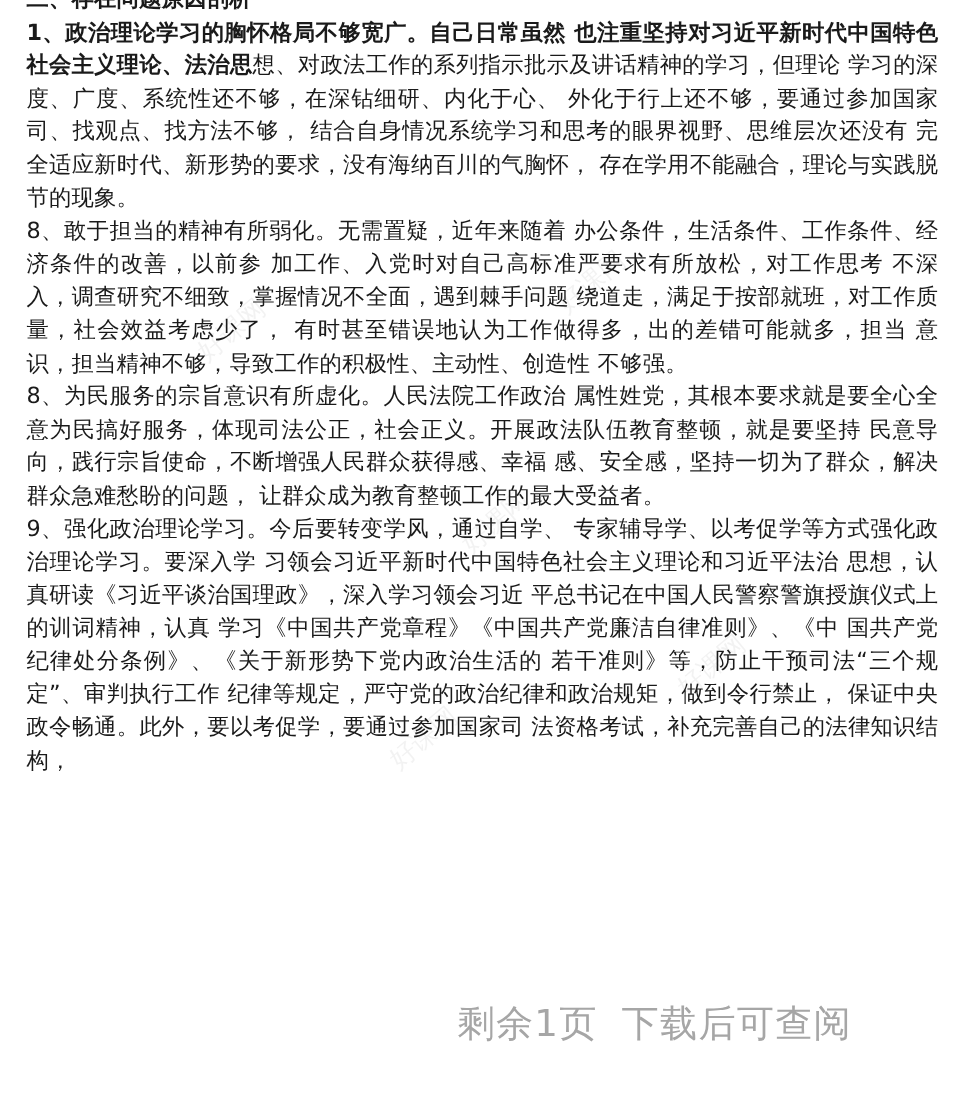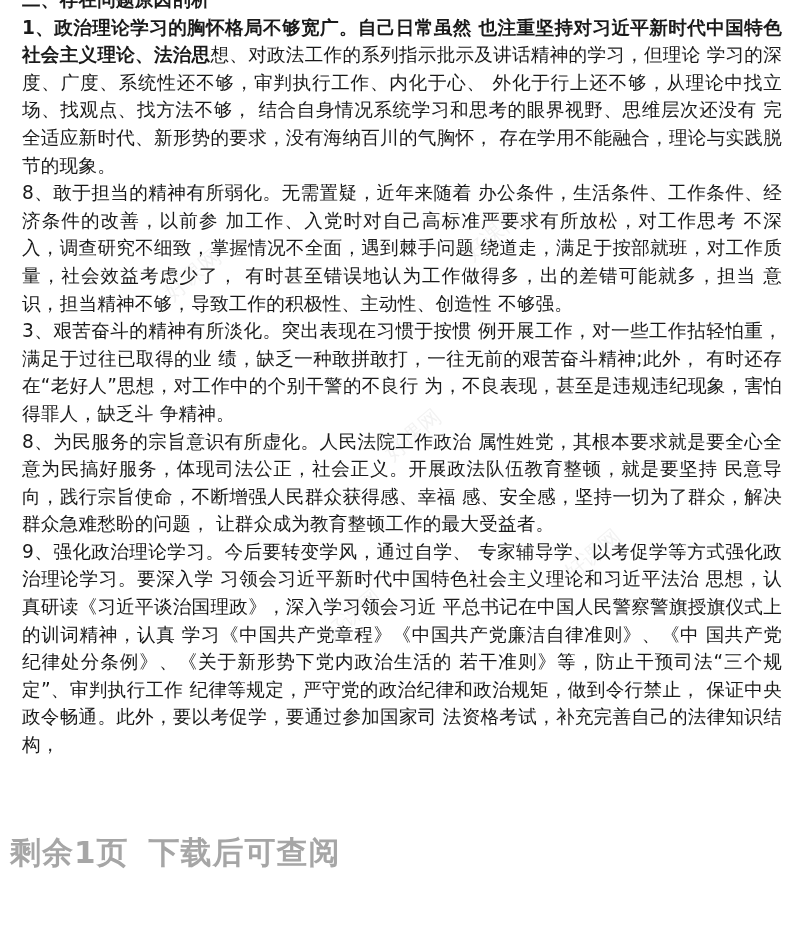--- a/index.html
+++ b/index.html
@@ -3,31 +3,30 @@
 <meta charset="utf-8">
 <style>
   html, body { margin:0; padding:0; background:#ffffff; }
   body { width:800px; height:930px; overflow:hidden; position:relative;
          font-family:"DejaVu Sans", "Liberation Sans", sans-serif; color:#1a1a1a; }
   .doc { position:absolute; left:22px; top:-14px; width:760px; }
   .para { margin:0; font-size:18.6px; line-height:27.6px; letter-spacing:0.2px; text-align:justify; word-break:break-all; }
   .bold { font-weight:bold;margin-top:26px; }
   .heading-cut { font-weight:bold; }
   .watermark { position:absolute; color:rgba(0,0,0,0.05); font-size:22px; transform:rotate(-40deg); pointer-events:none; white-space:nowrap; }
-  .remaining { position:absolute; left:0; width:720px; top:832px; text-align:left; font-size:31px; color:#a6a6a6; letter-spacing:1px;font-weight:bold; }
+  .remaining { position:absolute; left:0; width:720px; top:832px; text-align:right; font-size:31px; color:#a6a6a6; letter-spacing:1px; }
   .remaining span { margin:0 10px; }
 </style>
 </head>
 <body>
 
 <div class="doc">
   <p class="para heading-cut">二、存在问题原因剖析</p>
-  <p class="para"><span class="bold">1、政治理论学习的胸怀格局不够宽广。自己日常虽然 也注重坚持对习近平新时代中国特色社会主义理论、法治思</span><span>想、对政法工作的系列指示批示及讲话精神的学习，但理论 学习的深度、广度、系统性还不够，审判执行工作、内化于心、 外化于行上还不够，从理论中找立场、找观点、找方法不够， 结合自身情况系统学习和思考的眼界视野、思维层次还没有 完全适应新时代、新形势的要求，没有海纳百川的气胸怀， 存在学用不能融合，理论与实践脱节的现象。</span></p>
+  <p class="para"><span class="bold">1、政治理论学习的胸怀格局不够宽广。自己日常虽然 也注重坚持对习近平新时代中国特色社会主义理论、法治思</span><span>想、对政法工作的系列指示批示及讲话精神的学习，但理论 学习的深度、广度、系统性还不够，在深钻细研、内化于心、 外化于行上还不够，要通过参加国家司、找观点、找方法不够， 结合自身情况系统学习和思考的眼界视野、思维层次还没有 完全适应新时代、新形势的要求，没有海纳百川的气胸怀， 存在学用不能融合，理论与实践脱节的现象。</span></p>
   <p class="para">8、敢于担当的精神有所弱化。无需置疑，近年来随着 办公条件，生活条件、工作条件、经济条件的改善，以前参 加工作、入党时对自己高标准严要求有所放松，对工作思考 不深入，调查研究不细致，掌握情况不全面，遇到棘手问题 绕道走，满足于按部就班，对工作质量，社会效益考虑少了， 有时甚至错误地认为工作做得多，出的差错可能就多，担当 意识，担当精神不够，导致工作的积极性、主动性、创造性 不够强。</p>
-  <p class="para">3、艰苦奋斗的精神有所淡化。突出表现在习惯于按惯 例开展工作，对一些工作拈轻怕重，满足于过往已取得的业 绩，缺乏一种敢拼敢打，一往无前的艰苦奋斗精神;此外， 有时还存在“老好人”思想，对工作中的个别干警的不良行 为，不良表现，甚至是违规违纪现象，害怕得罪人，缺乏斗 争精神。</p>
   <p class="para">8、为民服务的宗旨意识有所虚化。人民法院工作政治 属性姓党，其根本要求就是要全心全意为民搞好服务，体现司法公正，社会正义。开展政法队伍教育整顿，就是要坚持 民意导向，践行宗旨使命，不断增强人民群众获得感、幸福 感、安全感，坚持一切为了群众，解决群众急难愁盼的问题， 让群众成为教育整顿工作的最大受益者。</p>
   <p class="para">9、强化政治理论学习。今后要转变学风，通过自学、 专家辅导学、以考促学等方式强化政治理论学习。要深入学 习领会习近平新时代中国特色社会主义理论和习近平法治 思想，认真研读《习近平谈治国理政》，深入学习领会习近 平总书记在中国人民警察警旗授旗仪式上的训词精神，认真 学习《中国共产党章程》《中国共产党廉洁自律准则》、《中 国共产党纪律处分条例》、《关于新形势下党内政治生活的 若干准则》等，防止干预司法“三个规定”、审判执行工作 纪律等规定，严守党的政治纪律和政治规矩，做到令行禁止， 保证中央政令畅通。此外，要以考促学，要通过参加国家司 法资格考试，补充完善自己的法律知识结构，</p>
 </div>
 
 <div class="watermark" style="left:160px; top:260px;">好课网</div>
 <div class="watermark" style="left:460px; top:220px;">好课网</div>
 <div class="watermark" style="left:380px; top:420px;">好课网</div>
 <div class="watermark" style="left:560px; top:540px;">好课网</div>
 <div class="watermark" style="left:320px; top:600px;">好课网</div>
 

